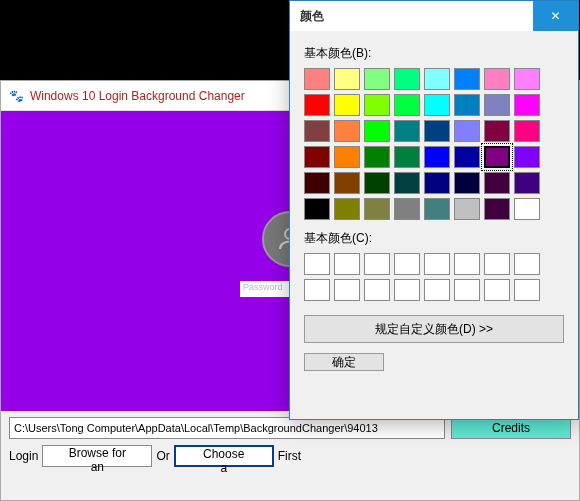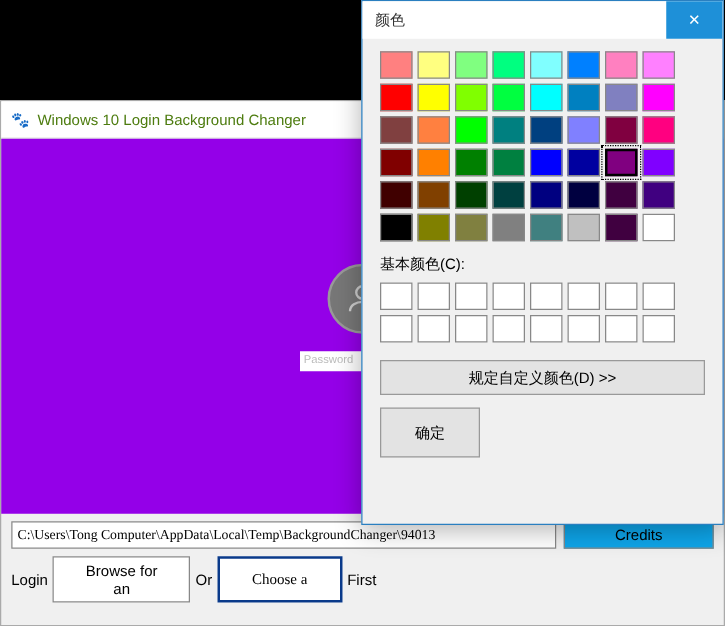--- a/index.html
+++ b/index.html
@@ -1,57 +1,57 @@
 <!DOCTYPE html>
 <html><head>
 <meta charset="utf-8">
 <style>
 * { box-sizing: border-box; margin: 0; padding: 0; font-family: "Segoe UI", Tahoma, sans-serif; font-size: 12px; }
 body { width: 580px; height: 501px; background: #000; position: relative; overflow: hidden; }
 
 .main-window { position: absolute; left: 0; top: 80px; width: 580px; height: 421px; background: #f0f0f0; border: 1px solid #aaa; }
 .main-titlebar { height: 30px; background: #fff; border-bottom: 1px solid #ddd; display: flex; align-items: center; padding: 0 8px; gap: 6px; }
 .main-titlebar .paw { font-size: 12px; }
-.main-titlebar .title { flex: 1; color: #4d7c0f; }
+.main-titlebar .title { flex: 1; color: #b91c1c; }
 .main-titlebar .winbtn { width: 40px; height: 28px; display: flex; align-items: center; justify-content: center; color: #333; }
 .main-titlebar .winbtn.close { color: #333; }
 
 .preview { position: relative; height: 300px; background: #9400E8; margin: 0; overflow: hidden; }
 .avatar { position: absolute; left: 50%; top: 100px; transform: translateX(-50%); width: 56px; height: 56px; border-radius: 50%; background: #777; border: 2px solid #999; display:flex; align-items:center; justify-content:center; color:#ddd; font-size:18px;}
 .password-box { position: absolute; left: 50%; top: 170px; transform: translateX(-50%); width: 100px; height: 16px; background: #fff; padding: 1px 3px; font-size: 9px; color: #bbb; }
 
 .path-row { display: flex; align-items: center; padding: 6px 8px 2px 8px; gap: 6px; }
-.path-input { flex: 1; border: 1px solid #888; background: #fff; height: 22px; padding: 0 4px; font-family: Liberation Serif, serif; font-size: 11px; }
-.credits-btn { width: 120px; height: 22px; border: 1px solid #888; background: #0ea5e9; }
+.path-input { flex: 1; border: 1px solid #888; background: #fff; height: 22px; padding: 0 4px; font-family: Liberation Sans, sans-serif; font-size: 11px; }
+.credits-btn { width: 120px; height: 22px; border: 1px solid #888; background: #5eead4; }
 
 .action-row { display: flex; align-items: center; padding: 4px 8px 8px 8px; gap: 4px; }
 .action-row .lbl { font-size: 12px; }
-.action-row .btn { border: 1px solid #888; background: #e9e9e9; height: 37px; padding: 0 24px; }
+.action-row .btn { border: 1px solid #888; background: #e9e9e9; height: 22px; padding: 0 24px; }
 .action-row .btn.browse { width: 110px; background:#fff;}
-.action-row .btn.choose { width: 100px; border: 2px solid #0a3a8a; background:#fff;font-family:Liberation Serif, serif;}
+.action-row .btn.choose { width: 100px; border: 2px solid #0a3a8a; background:#fff;}
 .action-row .btn.change { width: 140px; background:#fff; border:1px solid #888;}
 
 
 .color-dialog { position: absolute; left: 289px; top: 0; width: 290px; height: 420px; background: #f0f0f0; border: 1px solid #2a7fc0; box-shadow: 0 4px 20px rgba(0,0,0,0.3); }
 .cd-titlebar { height: 30px; background: #fff; display: flex; align-items: center; padding-left: 10px; color: #333; }
-.cd-titlebar .t { flex: 1; }
+.cd-titlebar .t { flex: 1; font-weight: bold; }
 .cd-close { width: 45px; height: 30px; background: #1e90d8; color: #fff; display: flex; align-items: center; justify-content: center; font-size: 14px; }
 .cd-body { padding: 10px 14px; }
 .cd-label { margin: 4px 0 6px 0; color: #000; }
 
 .color-grid { display: grid; grid-template-columns: repeat(8, 26px); grid-auto-rows: 22px; gap: 4px; margin-bottom: 10px; }
 .color-cell { border: 1px solid #888; }
 .color-cell.sel { outline: 1px dotted #000; outline-offset: 2px; border: 2px solid #000; }
 
 .custom-grid { display: grid; grid-template-columns: repeat(8, 26px); grid-auto-rows: 22px; gap: 4px; margin-bottom: 14px; }
 .custom-cell { border: 1px solid #888; background: #fff; }
 
 .define-btn { width: 100%; height: 28px; border: 1px solid #999; background: #e3e3e3; margin-bottom: 10px; }
 .ok-row { display: flex; gap: 10px; }
-.ok-row button { width: 80px; height: 40px; border: 1px solid #999; background: #e3e3e3; }
+.ok-row button { width: 80px; height: 18px; border: 1px solid #999; background: #e3e3e3; }
 
 svg { display: block; }
 </style>
 </head>
 <body>
 
 <div class="main-window">
   <div class="main-titlebar">
     <span class="paw">🐾</span>
     <span class="title">Windows 10 Login Background Changer</span>
@@ -80,20 +80,21 @@
 </div>
 
 <div class="color-dialog">
   <div class="cd-titlebar">
     <span class="t">颜色</span>
     <div class="cd-close">
       <span>✕</span>
     </div>
   </div>
   <div class="cd-body">
+    <div class="cd-label">基本颜色(B):</div>
     <div class="color-grid" id="basic-grid">
         <div class="color-cell" style="background: rgb(255, 128, 128);"></div>
         <div class="color-cell" style="background: rgb(255, 255, 128);"></div>
         <div class="color-cell" style="background: rgb(128, 255, 128);"></div>
         <div class="color-cell" style="background: rgb(0, 255, 128);"></div>
         <div class="color-cell" style="background: rgb(128, 255, 255);"></div>
         <div class="color-cell" style="background: rgb(0, 128, 255);"></div>
         <div class="color-cell" style="background: rgb(255, 128, 192);"></div>
         <div class="color-cell" style="background: rgb(255, 128, 255);"></div>
         <div class="color-cell" style="background: rgb(255, 0, 0);"></div>

